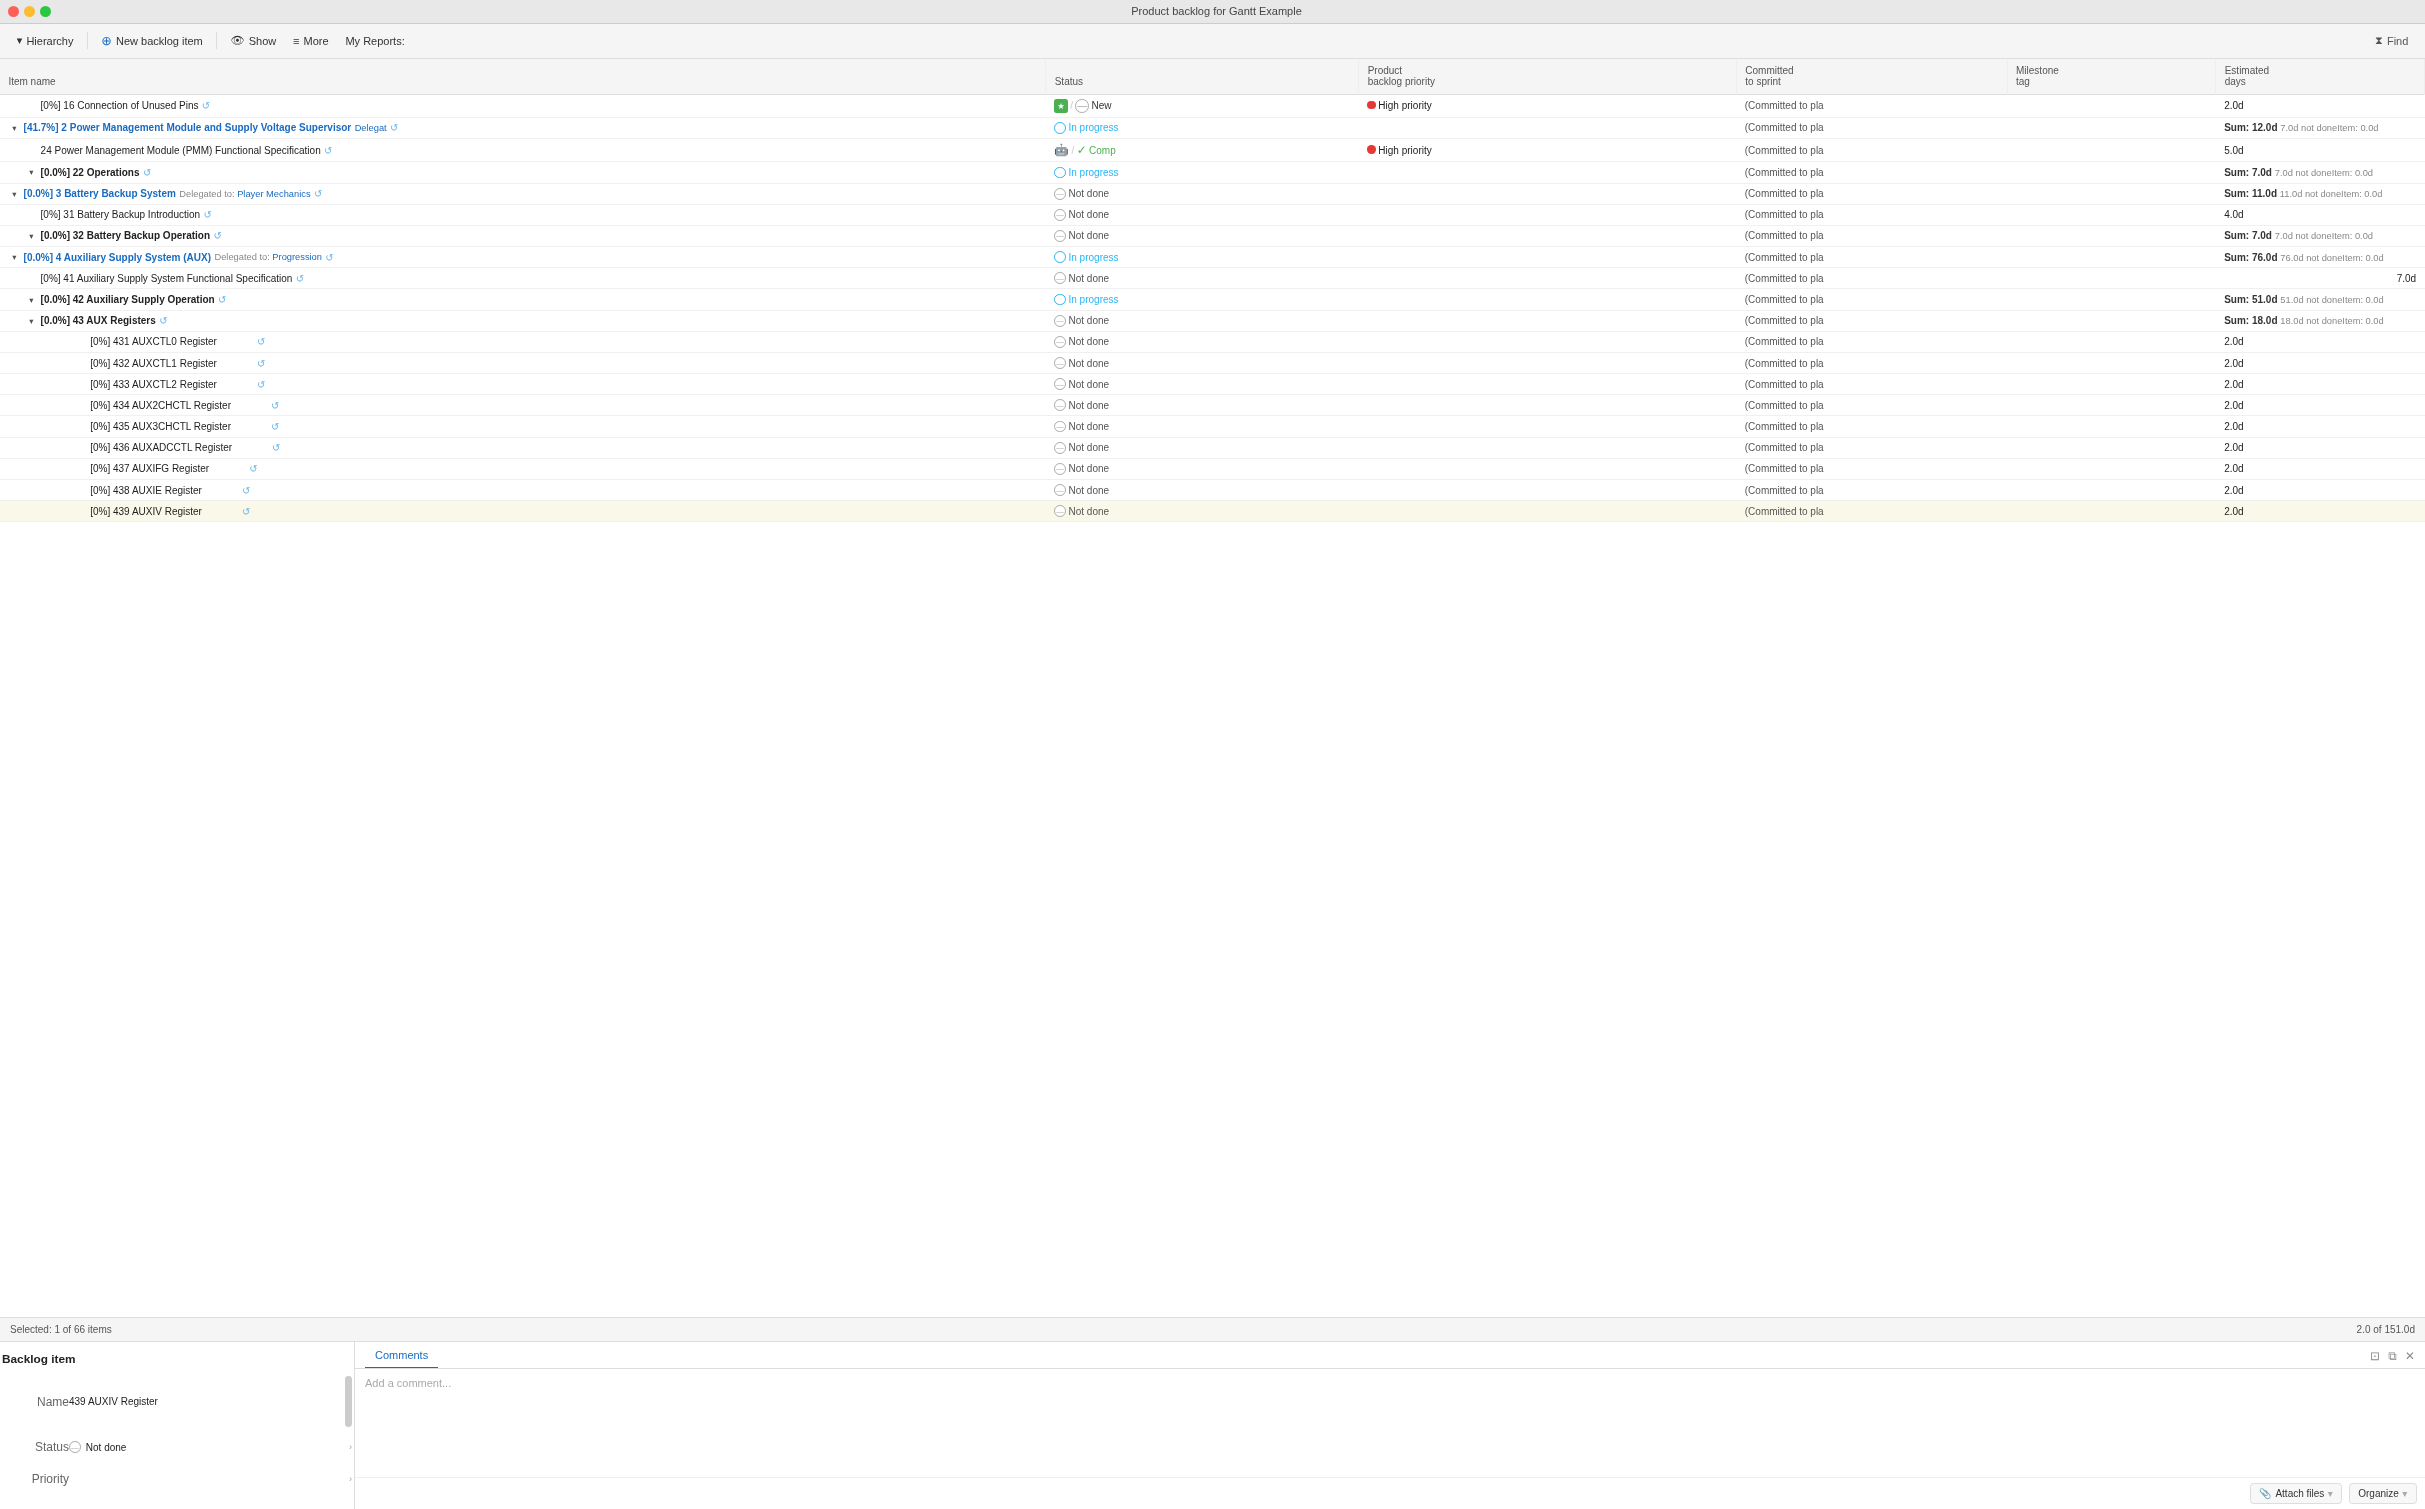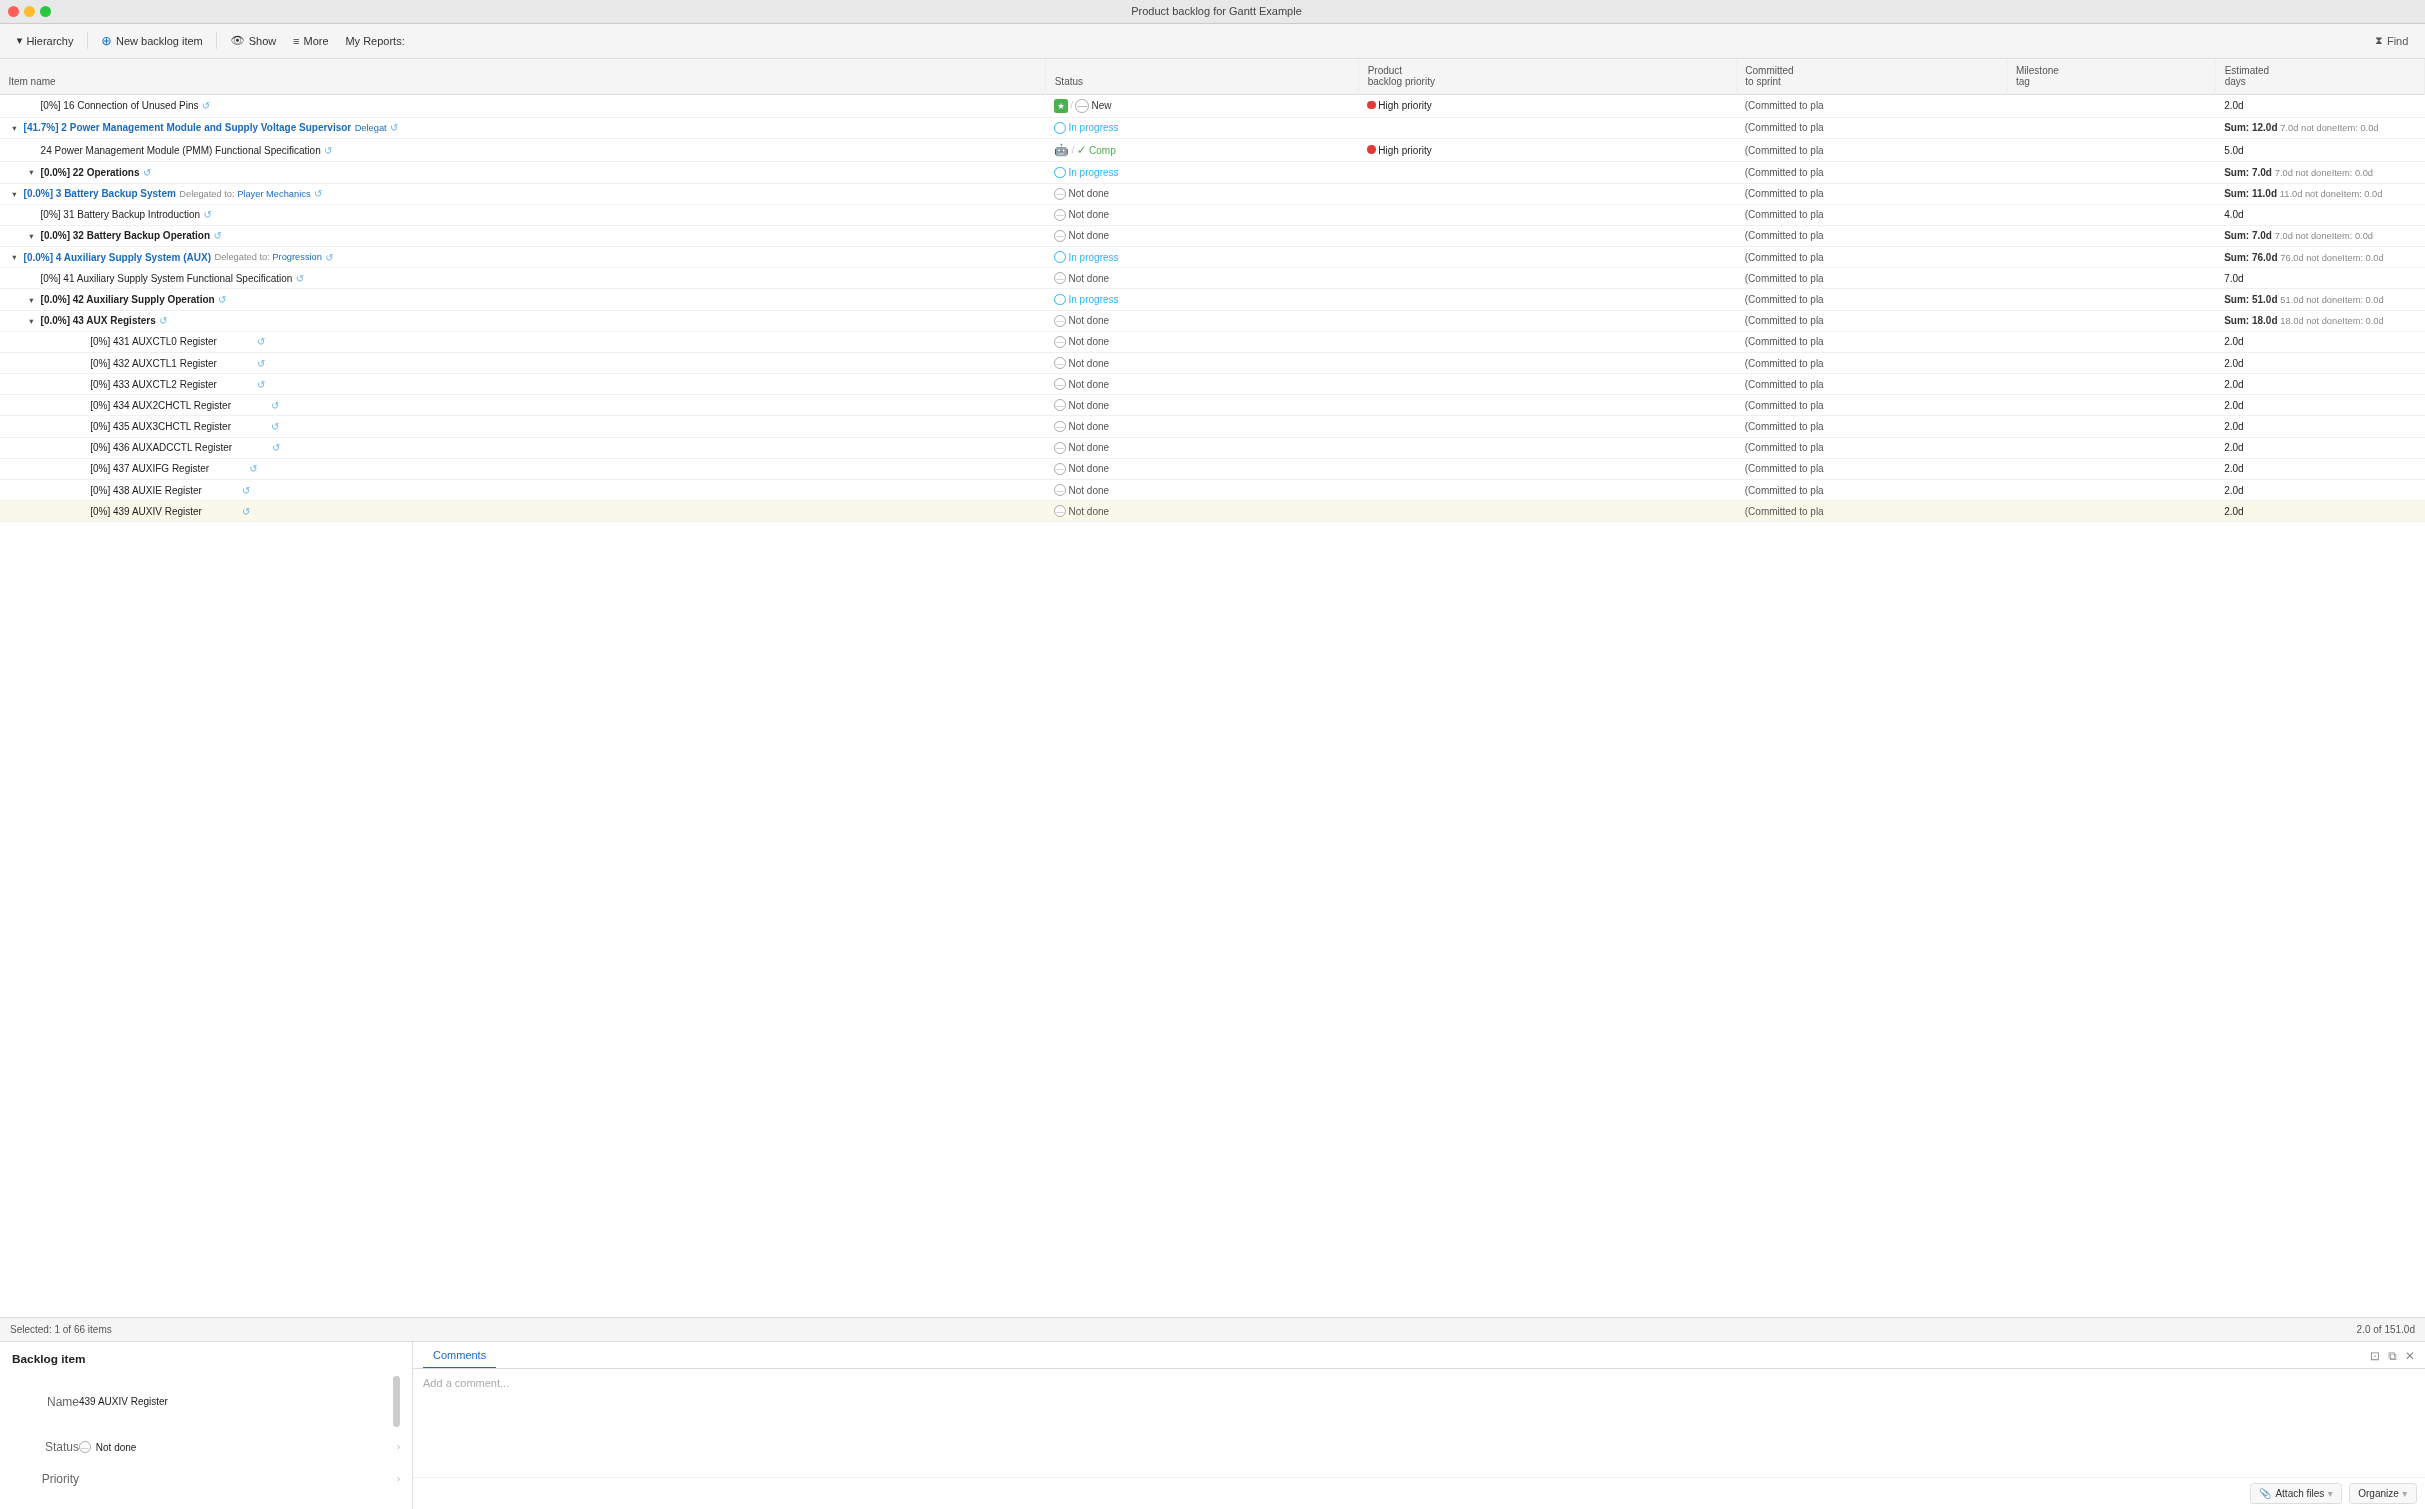--- a/index.html
+++ b/index.html
@@ -189,24 +189,24 @@
     .status-bar-right { margin-left: auto; }
 
     .bottom-panel {
       display: flex;
       height: 168px;
       border-top: 0.8px solid #ddd;
       background: #fff;
     }
 
     .backlog-item-panel {
-      width: 413px;
+      width: 355px;
       flex-shrink: 0;
       border-right: 0.8px solid #ddd;
-      padding: 10px 12px;
+      padding: 10px 2px;
       overflow-y: auto;
     }
     .backlog-item-title {
       font-size: 11.8px;
       font-weight: 600;
       margin-bottom: 10px;
       color: #222;
     }
     .field-row {
       display: flex;
@@ -543,21 +543,21 @@
             </td>
             <td>
               <div class="status-actions">
                 <span class="status-circle status-not-done">—</span>
                 <span style="color: rgb(85, 85, 85);"> Not done</span>
               </div>
             </td>
             <td></td>
             <td style="font-size: 10px; color: rgb(85, 85, 85);">(Committed to pla</td>
             <td></td>
-            <td style="font-size: 10px;">7.0d</td>
+            <td style="font-size: 10px; text-align: right;">7.0d</td>
           </tr>
           <tr>
             <td>
               <div class="item-name-cell indent-1">
                 <span class="expand-btn" style="color: rgb(85, 85, 85);">▾</span>
                 <span class="item-name-text bold">[0.0%] 42 Auxiliary Supply Operation</span>
                 <span class="sync-icon">↺</span>
               </div>
             </td>
             <td>

